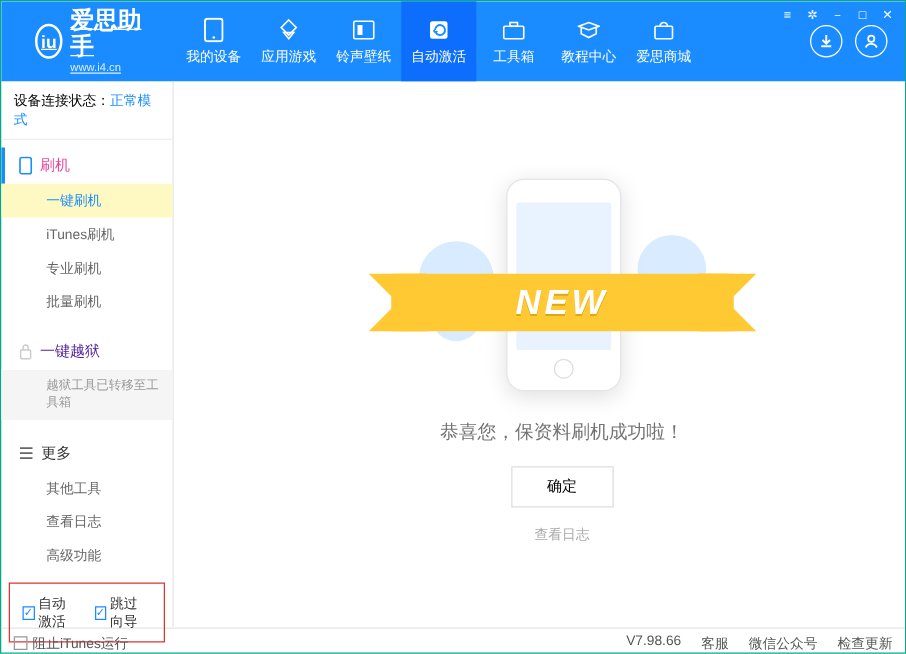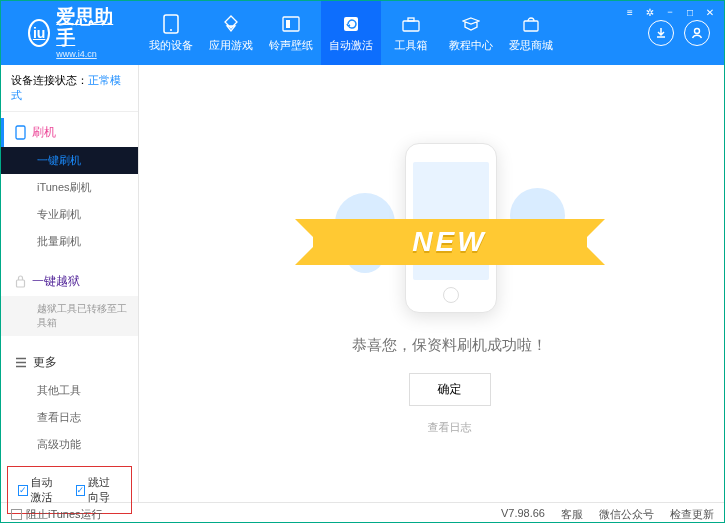--- a/index.html
+++ b/index.html
@@ -18,21 +18,21 @@
 .header-right-icons { display: flex; gap: 10px; align-items: center; padding-right: 14px; }
 .circle-icon { width: 26px; height: 26px; border: 1.5px solid #fff; border-radius: 50%; display: flex; align-items: center; justify-content: center; cursor: pointer; }
 .body-area { display: flex; height: 437px; gap: 36px; }
 .sidebar { width: 138px; border-right: 1px solid #e5e5e5; display: flex; flex-direction: column; }
 .conn-status { padding: 8px 10px; font-size: 11px; border-bottom: 1px solid #eee; }
 .conn-status .mode { color: #1a8cff; }
 .side-section { padding: 6px 0; }
 .side-header { display: flex; align-items: center; padding: 6px 14px; gap: 6px; color: #333; }
 .side-header.active-hdr { color: #ec4899; border-left: 3px solid #1a8cff; padding-left: 11px; }
 .side-sub { display: block; padding: 6px 10px 6px 36px; color: #666; font-size: 11px; cursor: pointer; }
-.side-sub.active { background: #0f172a; color: #1a8cff; }
+.side-sub.active { background: #fef9c3; color: #1a8cff; }
 .side-note { background: #f5f5f5; color: #999; font-size: 10px; padding: 6px 10px 6px 36px; line-height: 1.4; }
 .checkbox-row { display: flex; gap: 12px; padding: 8px 10px; border: 1.5px solid #d33; margin: 2px 6px; font-size: 11px; }
 .checkbox-item { display: flex; align-items: center; gap: 3px; color: #333; }
 .chkbox { width: 11px; height: 11px; border: 1px solid #1a8cff; display: inline-flex; align-items: center; justify-content: center; color: #1a8cff; font-size: 9px; }
 .device-block { padding: 6px 10px; }
 .device-name { color: #1a8cff; font-weight: bold; font-size: 12px; display: flex; align-items: center; gap: 4px; }
 .main { flex: 1; position: relative; display: flex; flex-direction: column; align-items: center; justify-content: center; }
 .illus { width: 230px; height: 185px; position: relative; margin-bottom: 18px; }
 .cloud { position: absolute; background: #d9ecff; border-radius: 50%; }
 .phone { position: absolute; left: 70px; top: 10px; width: 92px; height: 170px; background: #fff; border-radius: 14px; box-shadow: 0 4px 18px rgba(0,0,0,.12); border: 1px solid #e5e5e5; }

